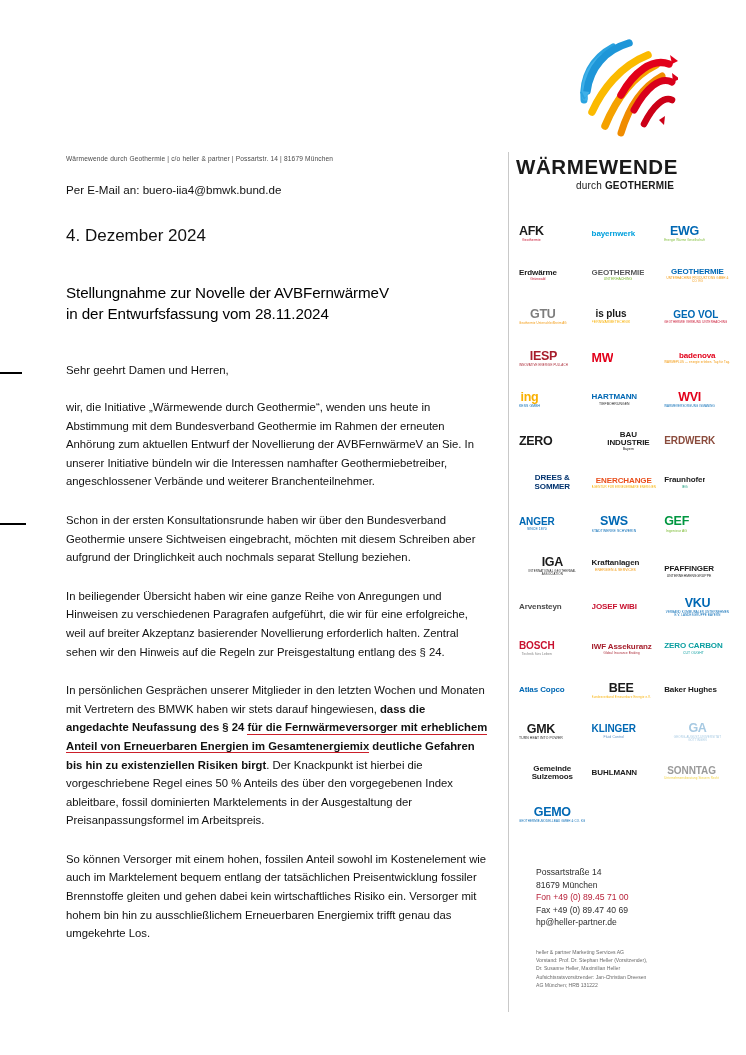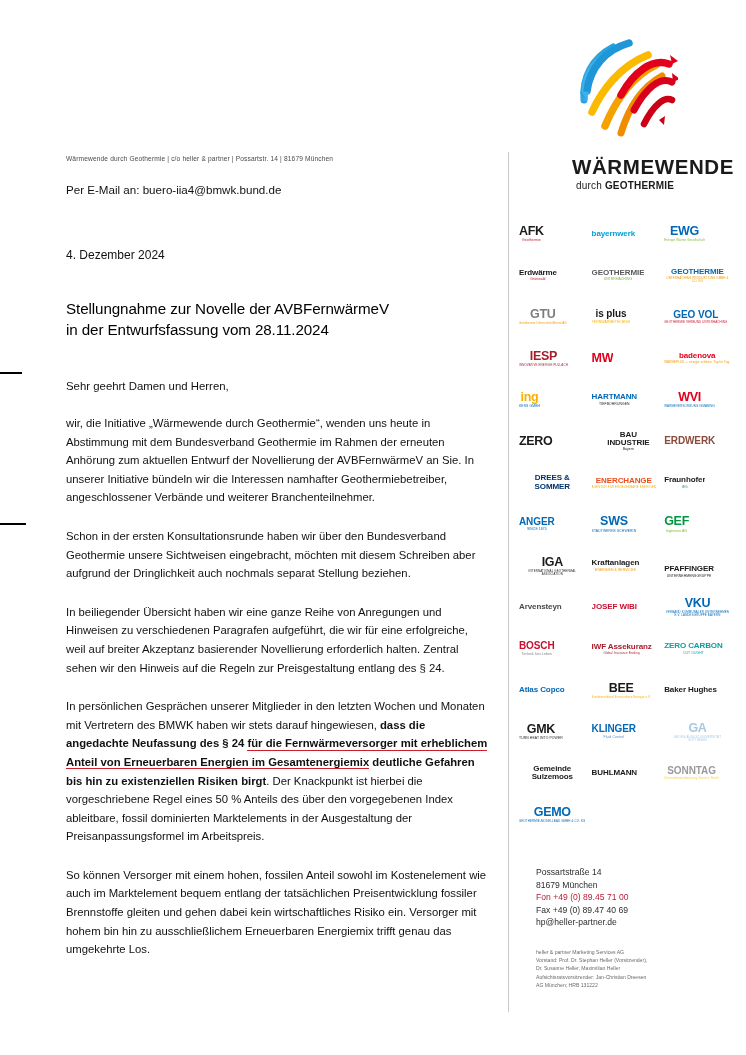--- a/index.html
+++ b/index.html
@@ -56,22 +56,22 @@
     line-height: 18.6px;
     color: #111;
   }
   .address div { white-space: nowrap; }
   .email-line {
     margin-top: 21px;
     font-size: 11.6px;
     color: #111;
   }
   .date {
-    margin-top: 52px;
-    font-size: 12px;
+    margin-top: 30px;
+    font-size: 17px;
     color: #111;
   }
   h1.subject {
     margin: 36px 0 0 0;
     font-size: 15.2px;
     line-height: 21px;
     font-weight: normal;
     letter-spacing: -.1px;
     color: #000;
   }
@@ -108,21 +108,21 @@
     text-align: center;
     padding-top: 10px;
   }
   .globe { display: block; margin: 0 auto; }
   .brand-main {
     margin-top: 13px;
     font-size: 20.5px;
     font-weight: bold;
     letter-spacing: .6px;
     color: #1a1a1a;
-    text-align: right;
+    text-align: left;
   }
   .brand-sub {
     margin-top: 1px;
     font-size: 10px;
     font-weight: normal;
     letter-spacing: .2px;
     color: #1a1a1a;
     text-align: center;
   }
   .brand-sub b { font-weight: bold; }

